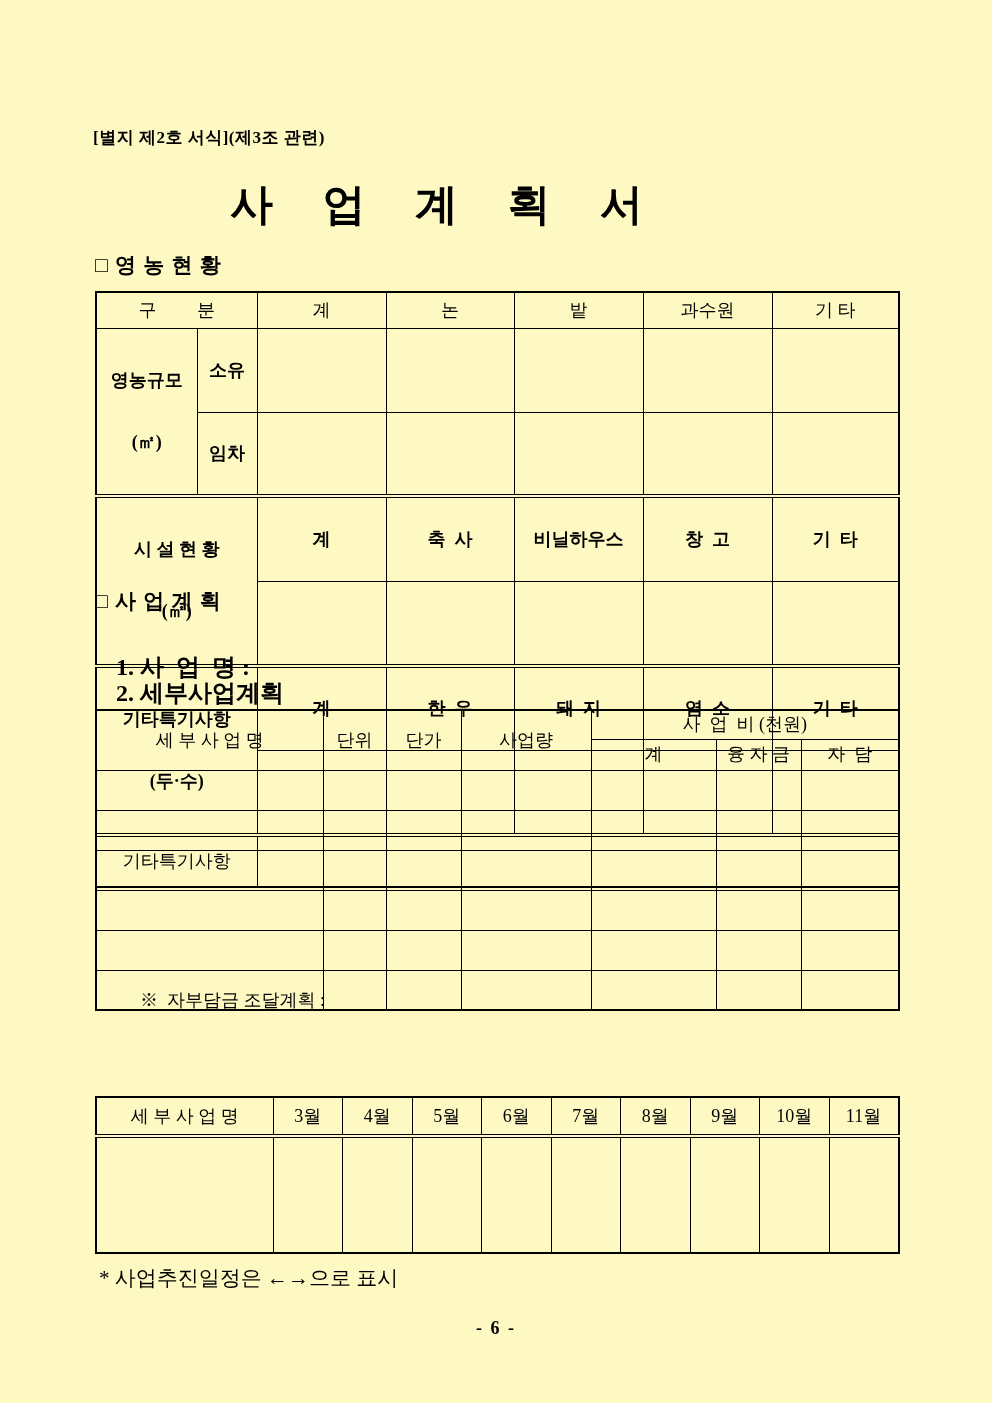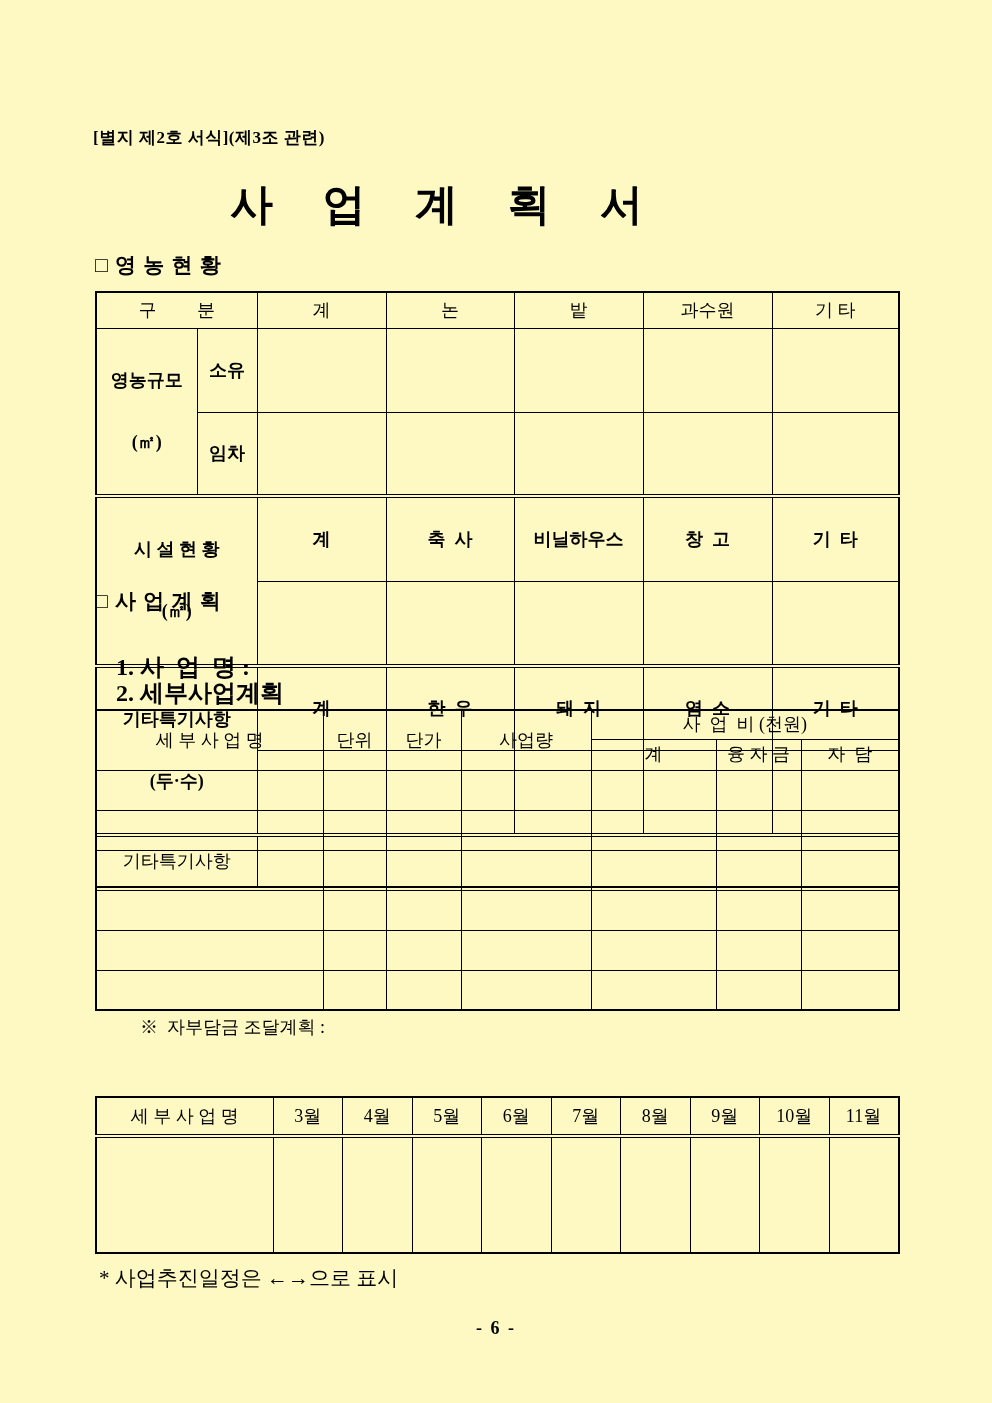--- a/index.html
+++ b/index.html
@@ -90,21 +90,21 @@
   .t2 { left: 95px; top: 709px; width: 803px; }
   .t2 .hh  { height: 29px; }
   .t2 .hh2 { height: 31px; }
   .t2 .br  { height: 40px; }
 
   .free-note {
     position: absolute;
     font-size: 18px;
     white-space: pre;
   }
-  .self-fund { left: 140px; top: 1015px; }
+  .self-fund { left: 140px; top: 988px; }
 
   .t3 { left: 95px; top: 1096px; width: 803px; }
   .t3 .hh { height: 39px; font-size: 19px; }
   .t3 .body-row { height: 117px; }
 
   .footnote {
     position: absolute;
     left: 99px;
     top: 1264px;
     font-size: 21px;

